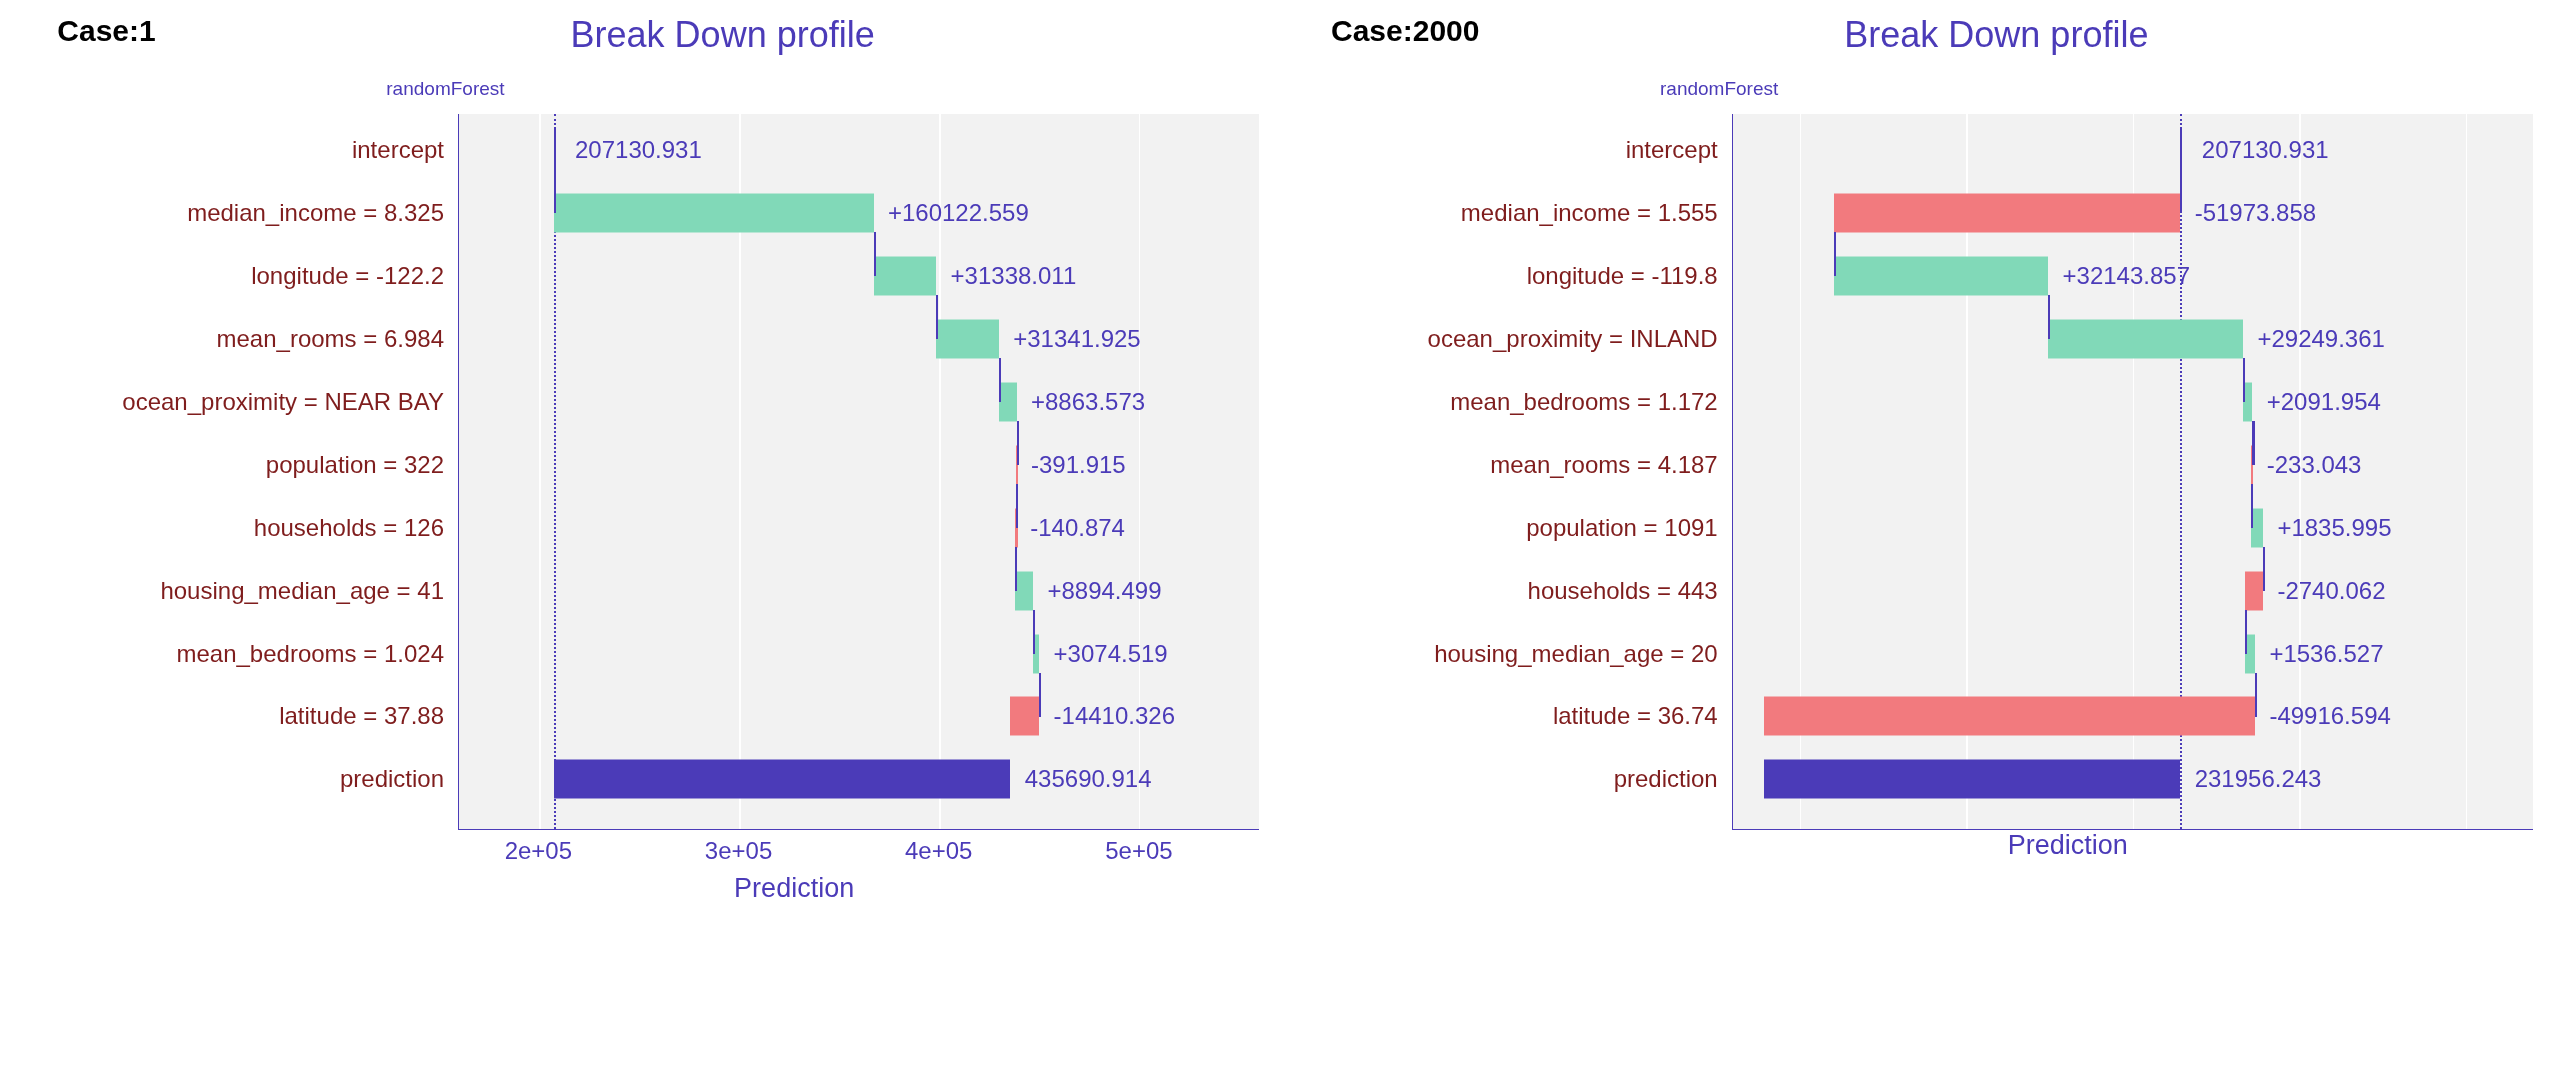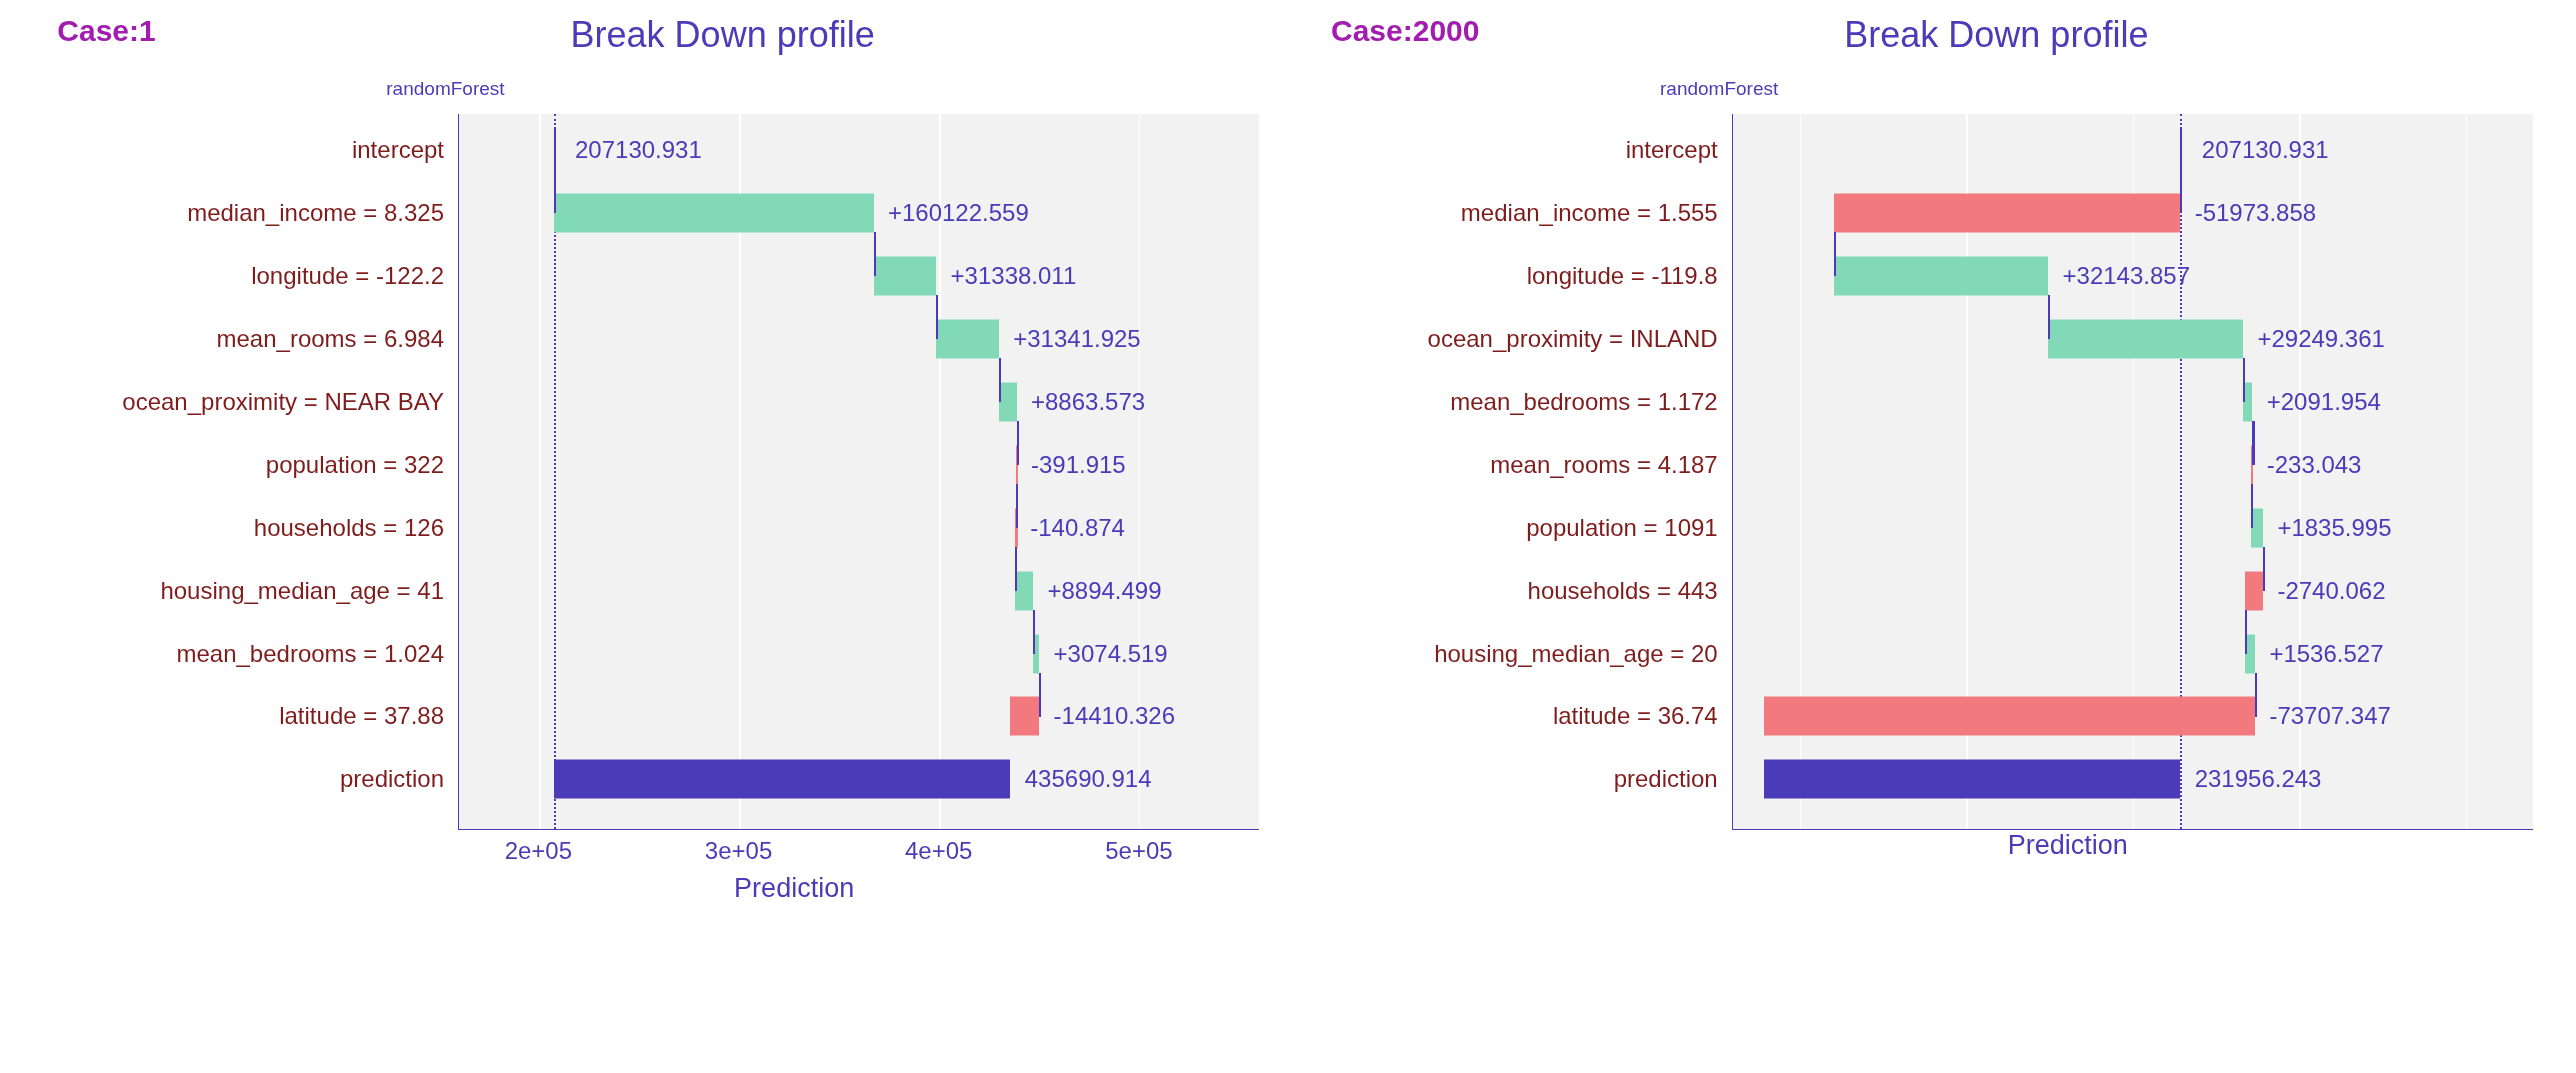--- a/index.html
+++ b/index.html
@@ -17,21 +17,21 @@
     height: 100%;
   }
   .panel {
     flex: 1;
     position: relative;
     padding: 0 29px;
   }
   .case-label {
     font-weight: bold;
     font-size: 30px;
-    color: #a21caf;
+    color: #000000;
     position: absolute;
     top: 0;
     left: 43px;
   }
   .title {
     text-align: center;
     font-size: 36px;
     color: #4B3BB8;
     margin-top: 0;
     padding-left: 143px;
@@ -242,21 +242,21 @@
           <div class="connector" style="left:64.75896083333333%;top:370px;height:44px"></div>
           <div class="val" style="left:calc(66.28895666666666% + 14.3px);top:414px">+1835.995</div>
           <div class="bar neg" style="left:64.00557166666665%;width:2.2833850000000098%;top:477px"></div>
           <div class="connector" style="left:66.28895666666666%;top:433px;height:44px"></div>
           <div class="val" style="left:calc(66.28895666666666% + 14.3px);top:477px">-2740.062</div>
           <div class="bar pos" style="left:64.00557166666665%;width:1.2804391666666675%;top:540px"></div>
           <div class="connector" style="left:64.00557166666665%;top:496px;height:44px"></div>
           <div class="val" style="left:calc(65.28601083333332% + 14.3px);top:540px">+1536.527</div>
           <div class="bar neg" style="left:3.863221666666674%;width:61.42278916666665%;top:602px"></div>
           <div class="connector" style="left:65.28601083333332%;top:559px;height:44px"></div>
-          <div class="val" style="left:calc(65.28601083333332% + 14.3px);top:602px">-73707.347</div>
+          <div class="val" style="left:calc(65.28601083333332% + 14.3px);top:602px">-49916.594</div>
           <div class="bar pred" style="left:3.863221666666674%;width:52.07922083333334%;top:665px"></div>
           <div class="val" style="left:calc(55.94244250000001% + 14.3px);top:665px">231956.243</div>
         </div>
       </div>
       <div class="xtitle">Prediction</div>
     </div>
 </div>
 
 
 </body></html>

